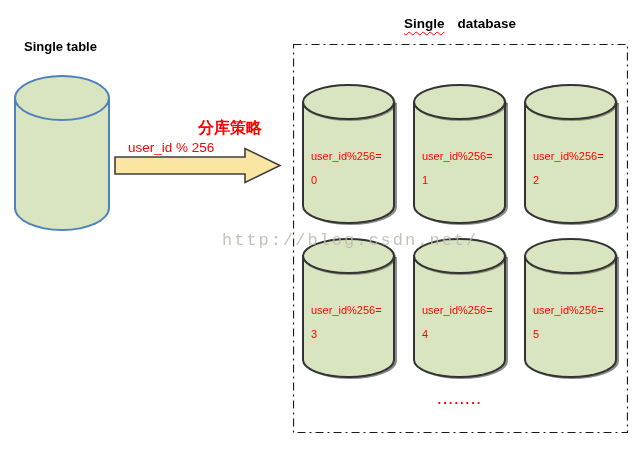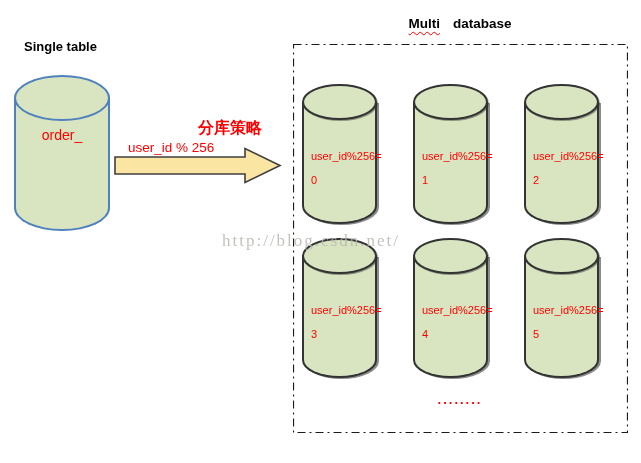--- a/index.html
+++ b/index.html
@@ -54,21 +54,21 @@
     height:46px;
     border:2px solid #4f81bd;
   }
   .cyl-single .cyl-label {
     position:absolute; left:0; right:0; top:52px;
     text-align:center;
     font-size:14px; color:#ff0000;
   }
 
   
-  .cyl-multi { width:75px; height:140px; }
+  .cyl-multi { width:93px; height:140px; }
   .cyl-multi .cyl-body {
     top:18px;
     border:2px solid #333333; border-top:none;
     border-bottom-left-radius:50% 18px;
     border-bottom-right-radius:50% 18px;
     box-shadow:2px 1px 0 rgba(45,45,45,.55);
   }
   .cyl-multi .cyl-top {
     height:36px;
     border:2px solid #333333;
@@ -105,48 +105,47 @@
 
   .ellipsis-dots {
     position:absolute; left:293px; top:392px; width:334px;
     text-align:center; font-size:13px; font-weight:bold;
     letter-spacing:2px; color:#ff0000;
   }
 
   
   .watermark {
     position:absolute; left:222px; top:231px;
-    font-family:Liberation Serif, serif;
+    font-family:Liberation Mono, monospace;
     font-size:17px; letter-spacing:2px;
     color:rgba(185,185,178,0.85);
     z-index:40; white-space:nowrap;
     pointer-events:none;
   }
 </style>
 </head>
 <body>
 
 <div class="canvas">
 
   <div class="single-title">Single table</div>
 
   <div class="cyl cyl-single">
     <div class="cyl-body"></div>
     <div class="cyl-top"></div>
-    <div class="cyl-label">order_</div>
   </div>
 
   <svg class="arrow-svg" width="168" height="37" viewBox="0 0 168 37">
     <polygon points="1,10 131,10 131,1.5 166,18.5 131,35.5 131,27 1,27" fill="#fbe5a3" stroke="#3f3f3f" stroke-width="1.6" stroke-linejoin="miter"></polygon>
   </svg>
   <div class="arrow-label-1">分库策略</div>
   <div class="arrow-label-2">user_id % 256</div>
 
   <div class="multi-title">
-    <span class="wavy">Multi</span><span class="t2">database</span>
+    <span class="wavy">Single</span><span class="t2">database</span>
   </div>
 
   <svg class="multi-box" width="335" height="389" viewBox="0 0 335 389">
     <rect x="0.5" y="0.5" width="334" height="388" fill="none" stroke="#1a1a1a" stroke-width="1.2" stroke-dasharray="8 4 2 4"></rect>
   </svg>
 
   <div class="cyl cyl-multi pos-c0">
     <div class="cyl-body"></div>
     <div class="cyl-top"></div>
     <div class="cyl-line1">user_id%256=</div>

